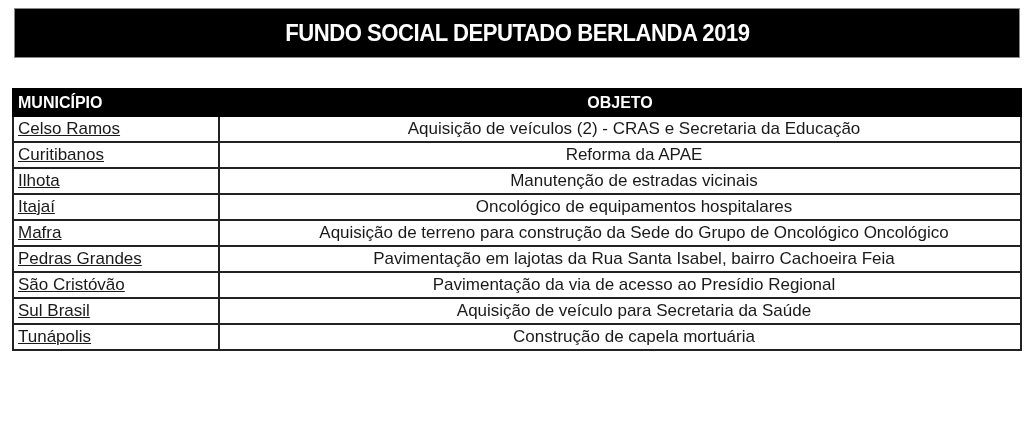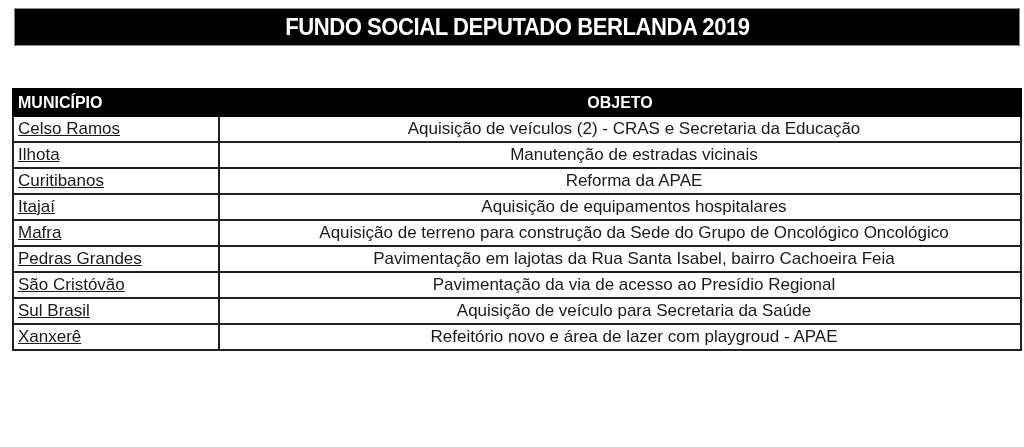--- a/index.html
+++ b/index.html
@@ -1,18 +1,18 @@
 <!DOCTYPE html>
 <html><head>
   <meta charset="utf-8">
   <style>
     html, body { margin: 0; padding: 0; background: #ffffff; }
     body { width: 1024px; height: 447px; position: relative; overflow: hidden;
            font-family: "Liberation Sans", "DejaVu Sans", sans-serif; color: #1a1a1a; }
-    .title-bar { position: absolute; left: 14px; top: 8px; width: 1006px; height: 38px;
+    .title-bar { position: absolute; left: 14px; top: 8px; width: 1006px; height: 50px;
                  background: #000; color: #fff; display: flex; align-items: center; justify-content: center;
                  box-sizing: border-box; border: 1px solid #888; }
     .title-bar span { font-weight: bold; font-size: 24px; letter-spacing: -0.5px; transform: scaleX(0.92); display: inline-block; }
     table.data { position: absolute; left: 12px; top: 88px; width: 1010px; border-collapse: collapse; table-layout: fixed; }
     table.data col.c1 { width: 206px; }
     table.data th { background: #000; color: #fff; font-weight: bold; font-size: 16px; height: 27px; padding: 0 4px;
                     border: 2px solid #000; box-sizing: border-box; }
     table.data th.left { text-align: left; }
     table.data th.center { text-align: center; }
     table.data td { border: 2px solid #222; height: 26px; padding: 0 4px; font-size: 17px; box-sizing: border-box;
@@ -37,45 +37,45 @@
       <th class="left">MUNICÍPIO</th>
       <th class="center">OBJETO</th>
     </tr>
   </thead>
   <tbody>
     <tr>
       <td class="mun">Celso Ramos</td>
       <td class="obj">Aquisição de veículos (2) - CRAS e Secretaria da Educação</td>
     </tr>
     <tr>
+      <td class="mun">Curitibanos</td>
+      <td class="obj">Reforma da APAE</td>
+    </tr>
+    <tr>
       <td class="mun">Ilhota</td>
       <td class="obj">Manutenção de estradas vicinais</td>
     </tr>
     <tr>
-      <td class="mun">Curitibanos</td>
-      <td class="obj">Reforma da APAE</td>
-    </tr>
-    <tr>
       <td class="mun">Itajaí</td>
-      <td class="obj">Aquisição de equipamentos hospitalares</td>
+      <td class="obj">Oncológico de equipamentos hospitalares</td>
     </tr>
     <tr>
       <td class="mun">Mafra</td>
       <td class="obj">Aquisição de terreno para construção da Sede do Grupo de Oncológico Oncológico</td>
     </tr>
     <tr>
       <td class="mun">Pedras Grandes</td>
       <td class="obj">Pavimentação em lajotas da Rua Santa Isabel, bairro Cachoeira Feia</td>
     </tr>
     <tr>
       <td class="mun">São Cristóvão</td>
       <td class="obj">Pavimentação da via de acesso ao Presídio Regional</td>
     </tr>
     <tr>
       <td class="mun">Sul Brasil</td>
       <td class="obj">Aquisição de veículo para Secretaria da Saúde</td>
     </tr>
     <tr>
-      <td class="mun">Xanxerê</td>
-      <td class="obj">Refeitório novo e área de lazer com playgroud - APAE</td>
+      <td class="mun">Tunápolis</td>
+      <td class="obj">Construção de capela mortuária</td>
     </tr>
   </tbody>
 </table>
 
 </body></html>

